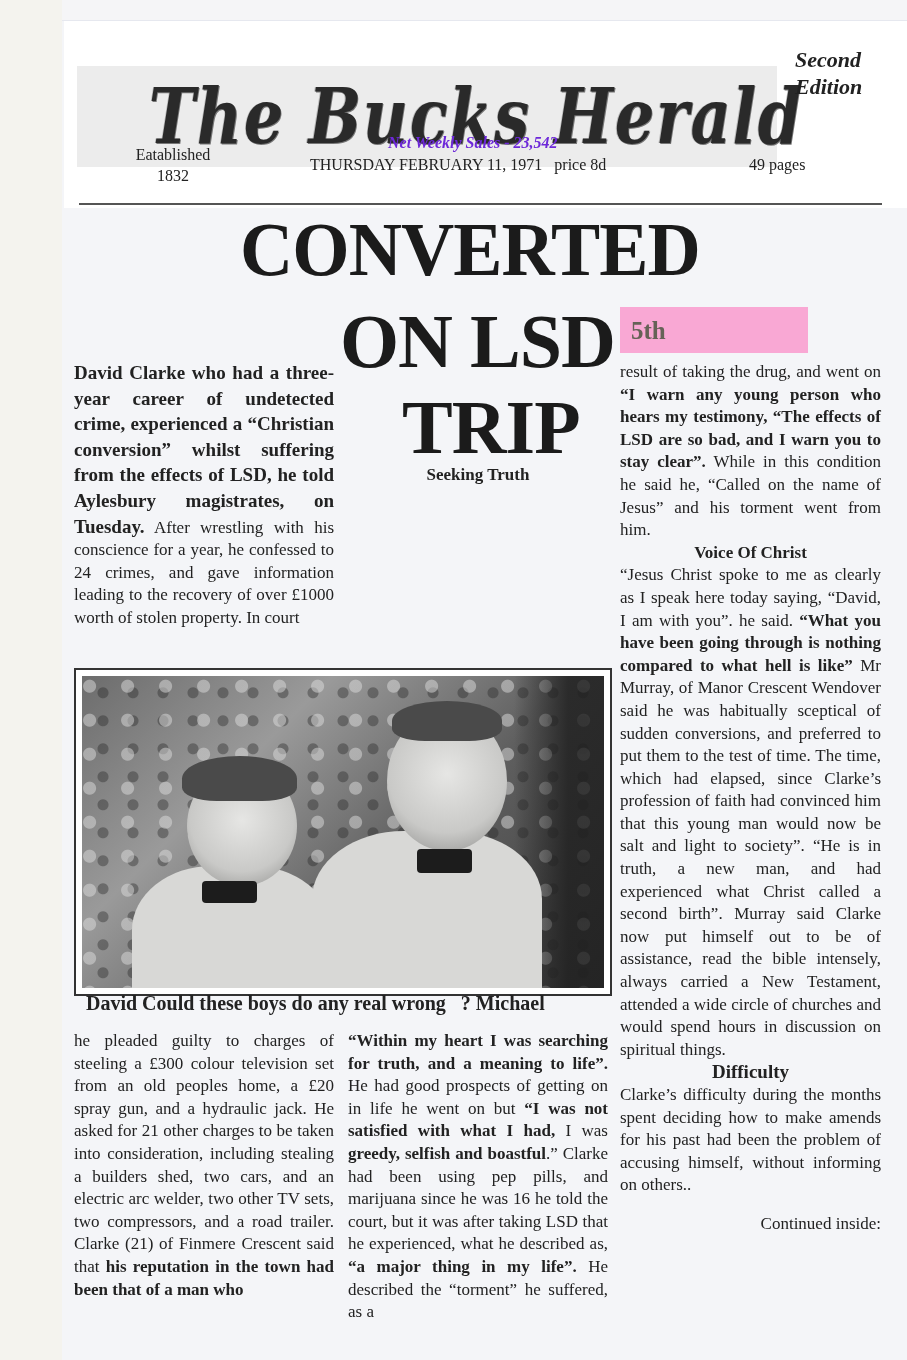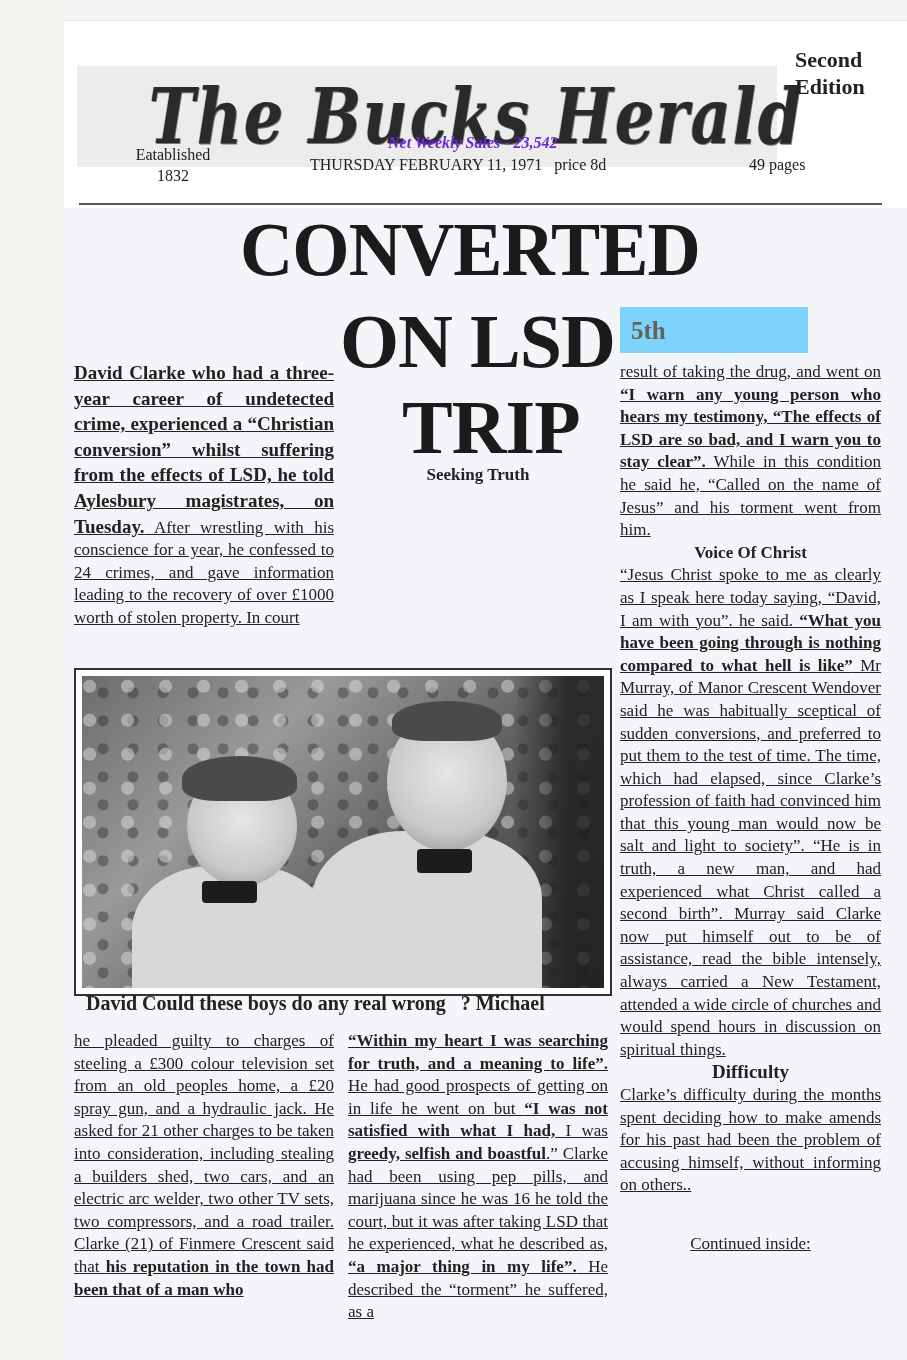--- a/index.html
+++ b/index.html
@@ -15,37 +15,37 @@
     .nameplate {
       position: absolute; left: 77px; top: 26px; width: 700px; height: 101px; background: #ececec;
       display: flex; align-items: center; justify-content: flex-start; margin-top: 40px;
     }
     .nameplate-text {
       font-family: "DejaVu Serif", serif; font-weight: bold; font-size: 76px; letter-spacing: 2px;
       color: #2a2a2a; font-style: italic;
       text-shadow: 1px 1px 0 #777, -1px 0 0 #bbb;
       white-space: nowrap; transform: scaleX(0.82);
     }
-    .edition { position: absolute; left: 795px; top: 46px; font-weight: bold; font-size: 22px; line-height: 27px; color: #222; }
+    .edition { position: absolute; left: 795px; top: 46px; font-weight: bold; font-size: 22px; line-height: 27px; color: #222; font-style: italic; }
     .sales { position: absolute; left: 388px; top: 134px; font-style: italic; font-weight: bold; font-size: 16px; color: #6d28d9; }
     .dateline { position: absolute; left: 310px; top: 156px; font-size: 16px; color: #222; white-space: pre; }
     .established { position: absolute; left: 118px; top: 144px; width: 110px; text-align: center; font-size: 16px; line-height: 21px; color: #222; }
     .pages { position: absolute; left: 749px; top: 156px; font-size: 16px; color: #222; }
     .rule { position: absolute; left: 79px; top: 203px; width: 803px; height: 2px; background: #555; }
 
     .headline { position: absolute; font-weight: bold; color: #1b1b1b; white-space: nowrap; letter-spacing: -1px; }
     .h1 { left: 240px; top: 204px; font-size: 76px; line-height: 90px; transform: scaleX(0.97); transform-origin: left; }
     .h2 { left: 340px; top: 296px; font-size: 76px; line-height: 90px; }
     .h3 { left: 402px; top: 382px; font-size: 76px; line-height: 90px; }
 
-    .fifth-box { position: absolute; left: 620px; top: 307px; width: 188px; height: 46px; background: #7dd3fc; }
+    .fifth-box { position: absolute; left: 620px; top: 307px; width: 188px; height: 46px; background: #f9a8d4; }
     .fifth-text { position: absolute; left: 11px; top: 10px; font-weight: bold; font-size: 25px; color: #666257; }
 
     .col { position: absolute; font-size: 17px; line-height: 22.6px; text-align: justify; color: #222; }
-    .col p { margin: 0; text-decoration: underline; }
+    .col p { margin: 0; }
     .col b { font-weight: bold; }
     .lead { font-weight: bold; font-size: 19px; line-height: 25px; }
     .subhead { text-align: center; font-weight: bold; font-size: 17px; }
     .subhead-lg { text-align: center; font-weight: bold; font-size: 19px; }
 
     .photo-frame {
       position: absolute; left: 74px; top: 668px; width: 534px; height: 324px;
       border: 2px solid #333; background: #fff;
     }
     .photo {
@@ -104,21 +104,21 @@
 <div class="col" style="left:348px; top:464px; width:260px;">
   <div class="subhead">Seeking Truth</div>
 </div>
 
 <div class="col" style="left:620px; top:361px; width:261px;">
   <p><span>result of taking the drug, and went on </span><b>“I warn any young person who hears my testimony, “The effects of LSD are so bad, and I warn you to stay clear”.</b><span> While in this condition he said he, “Called on the name of Jesus” and his torment went from him.</span></p>
   <div class="subhead">Voice Of Christ</div>
   <p><span>“Jesus Christ spoke to me as clearly as I speak here today saying, “David, I am with you”. he said. </span><b>“What you have been going through is nothing compared to what hell is like”</b><span> Mr Murray, of Manor Crescent Wendover said he was habitually sceptical of sudden conversions, and preferred to put them to the test of time. The time, which had elapsed, since Clarke’s profession of faith had convinced him that this young man would now be salt and light to society”. “He is in truth, a new man, and had experienced what Christ called a second birth”. Murray said Clarke now put himself out to be of assistance, read the bible intensely, always carried a New Testament, attended a wide circle of churches and would spend hours in discussion on spiritual things.</span></p>
   <div class="subhead-lg">Difficulty</div>
   <p><span>Clarke’s difficulty during the months spent deciding how to make amends for his past had been the problem of accusing himself, without informing on others..</span></p>
-  <p style="margin-top:36px; text-align:center;"><span>Continued inside:</span></p>
+  <p style="margin-top:16px; text-align:right;"><span>Continued inside:</span></p>
 </div>
 
 <div class="photo-frame">
   <div class="photo" title="Black and white photograph of two young boys in white shirts and bow ties">
     <div class="pattern"></div>
     <div style="position:absolute; right:0; top:0; width:90px; height:100%; background:linear-gradient(90deg, rgba(30,30,30,0) 0%, rgba(30,30,30,0.8) 60%);"></div>
 
     <div class="boy" style="left:50px; top:70px;">
       <div class="body" style="left:0; top:120px; width:200px; height:160px;"></div>
       <div class="head" style="left:55px; top:20px; width:110px; height:120px;"></div>

